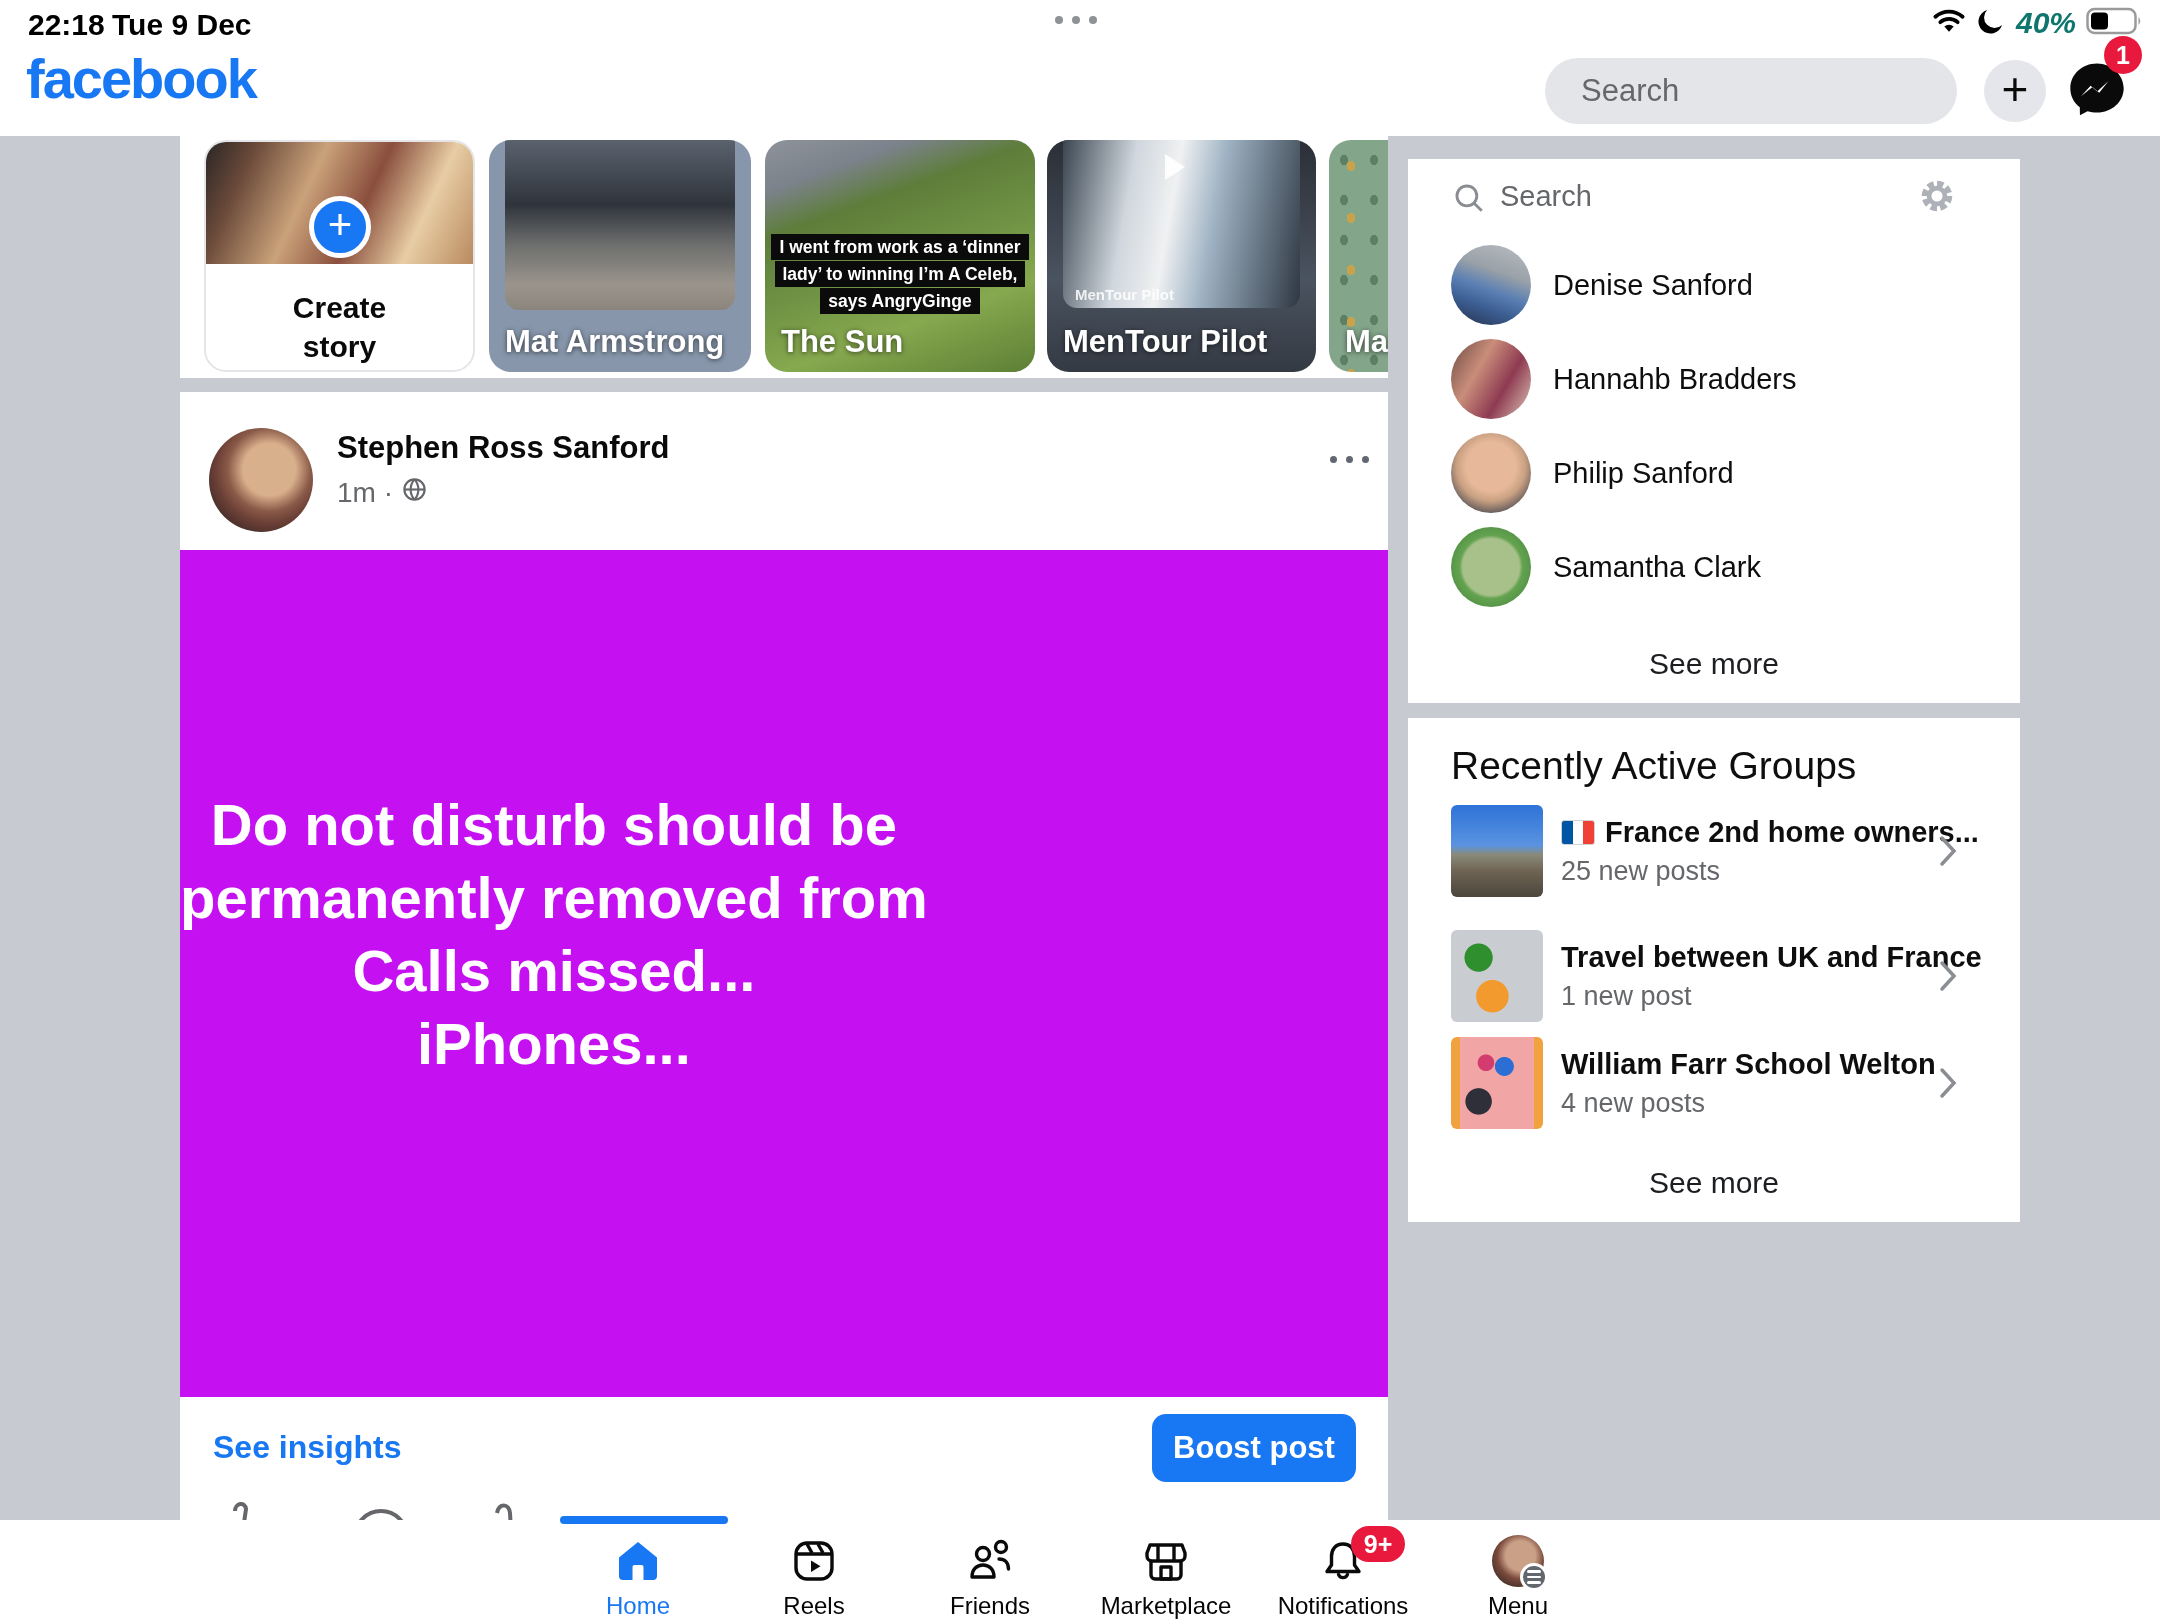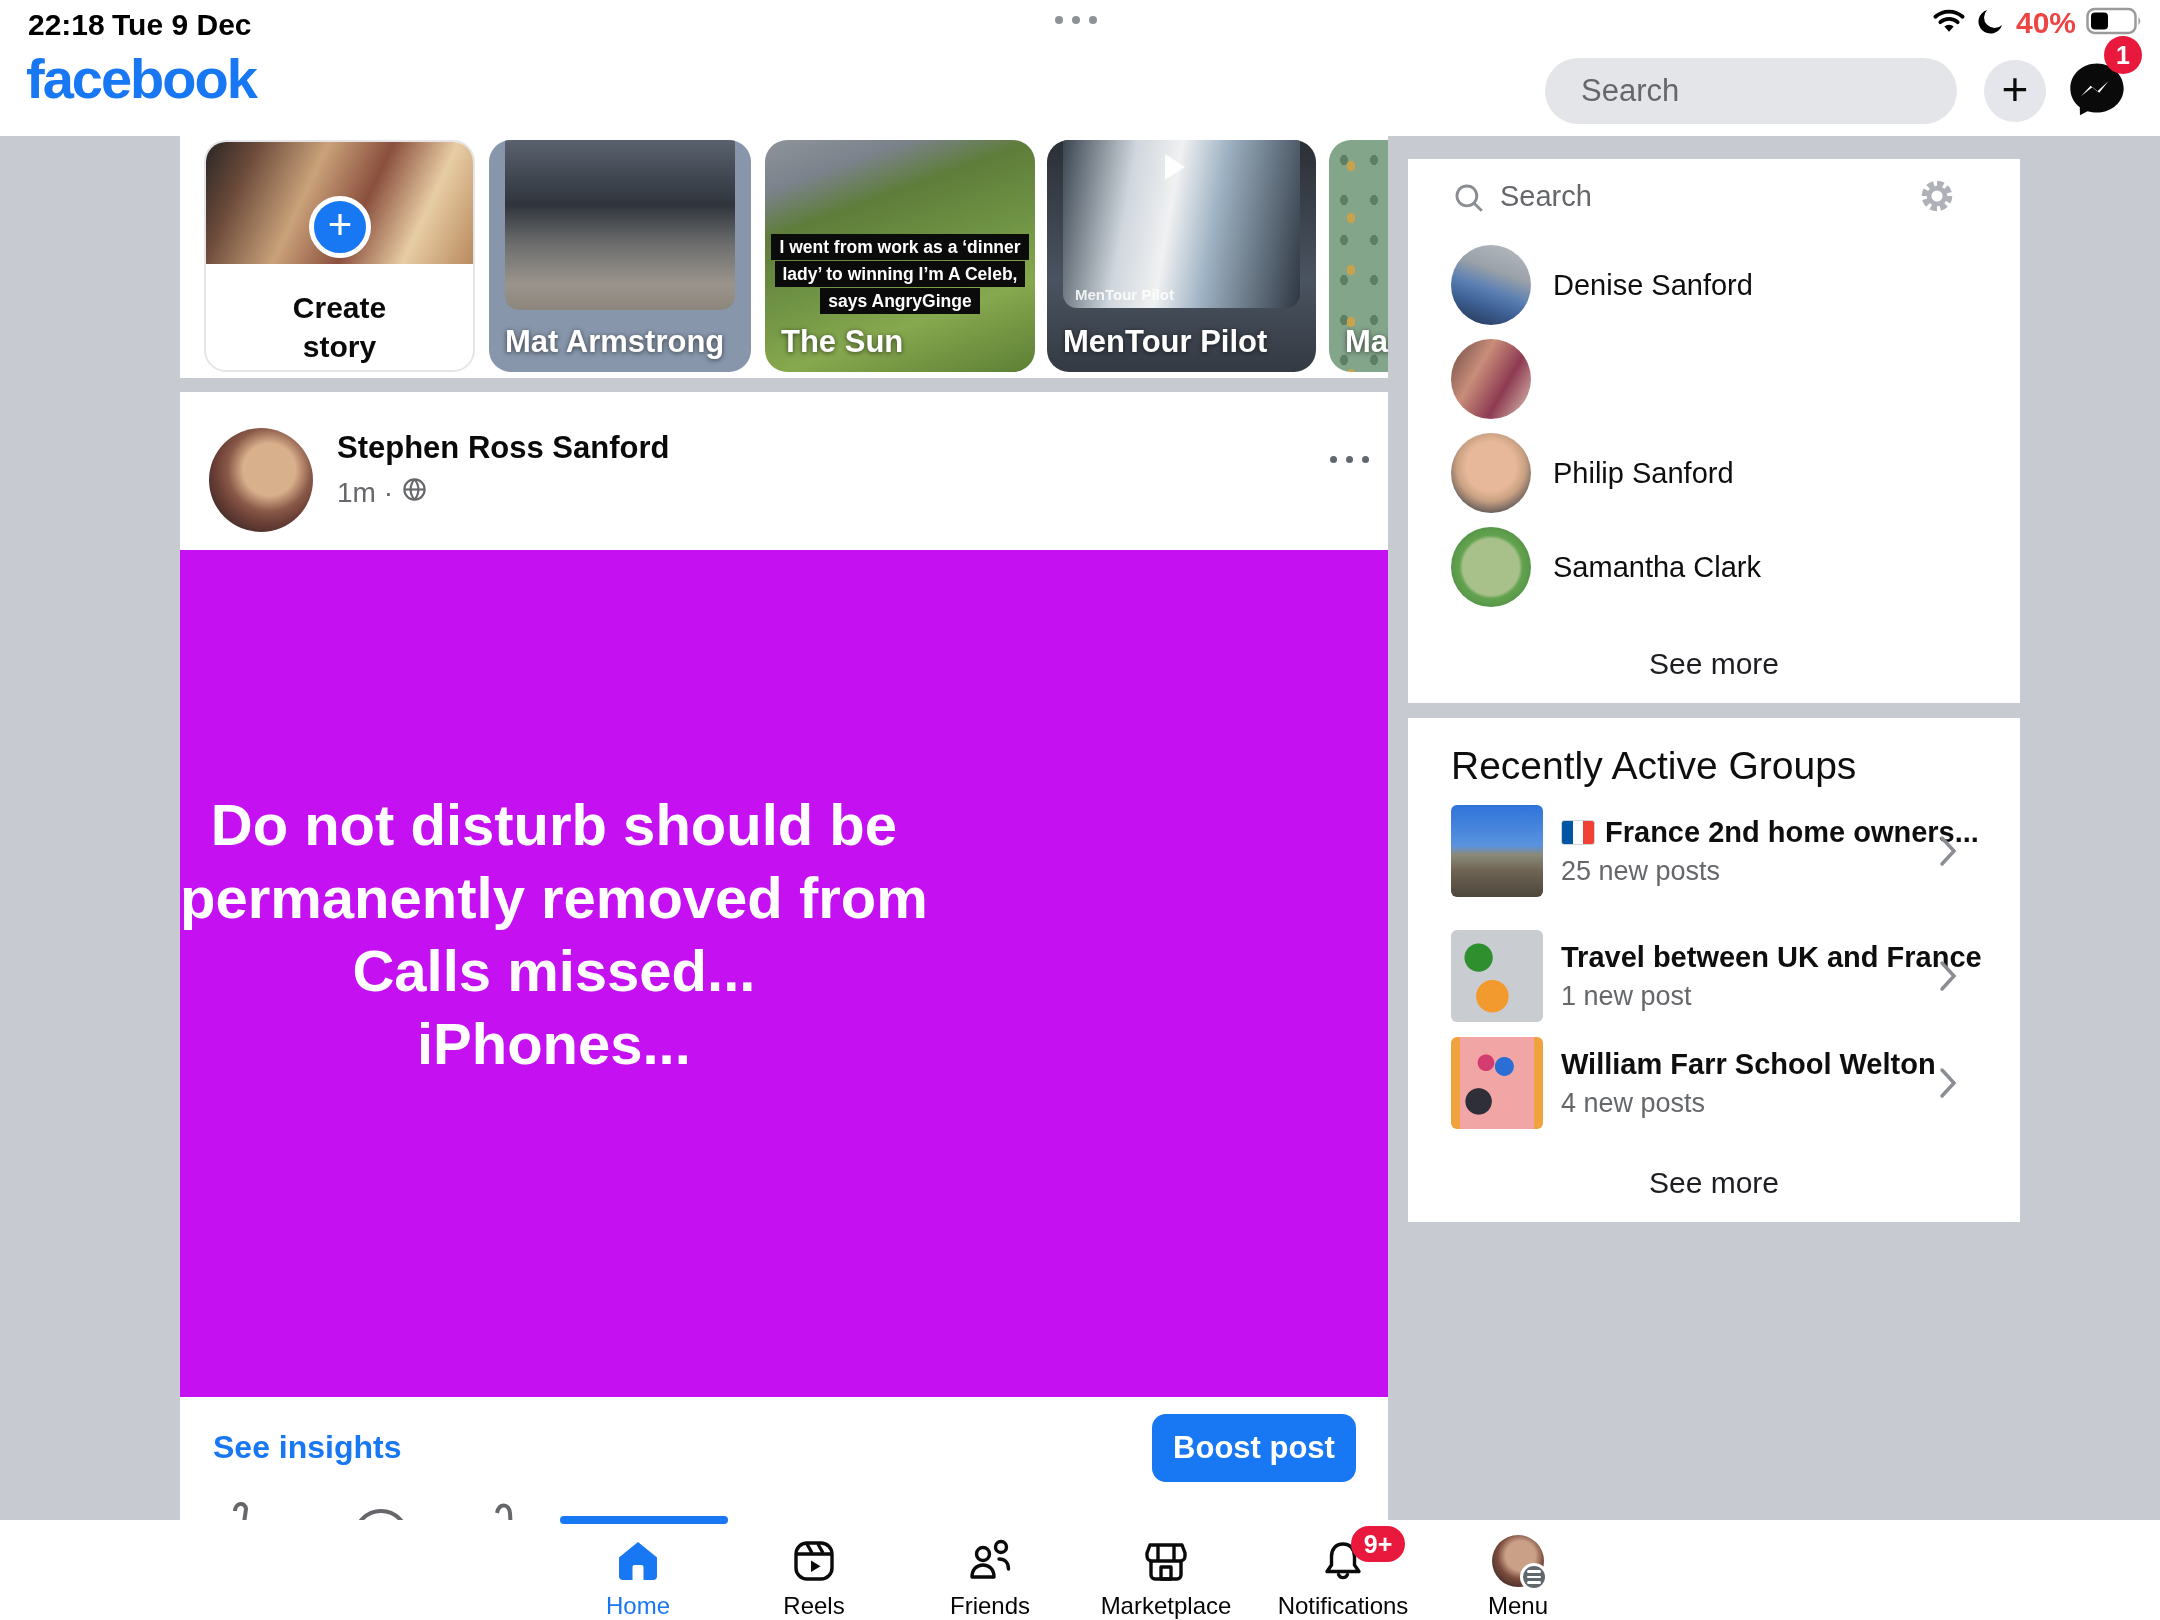--- a/index.html
+++ b/index.html
@@ -7,21 +7,21 @@
   body { font-family:"Liberation Sans", sans-serif; background:#C7CBD1; }
   #screen { position:relative; width:2160px; height:1620px; background:#C7CBD1; overflow:hidden; }
 
   
   .topchrome { position:absolute; left:0; top:0; width:2160px; height:136px; background:#fff; }
   .sb-time { position:absolute; left:28px; top:8px; font-size:30px; font-weight:700; color:#000; }
   .sb-date { position:absolute; left:112px; top:8px; font-size:30px; font-weight:600; color:#000; }
   .sb-dots { position:absolute; left:1055px; top:16px; display:flex; gap:9px; }
   .sb-dots i { width:8px; height:8px; border-radius:50%; background:#8E9196; }
   .sb-right { position:absolute; right:16px; top:6px; display:flex; align-items:center; gap:10px; }
-  .sb-batt-label { font-size:30px; font-weight:600; color:#ef4444; }
+  .sb-batt-label { font-size:30px; font-weight:600; color:#0f766e;font-style:italic; }
 
   .fb-logo { position:absolute; left:26px; top:46px; font-size:56px; font-weight:700; color:#1877F2; letter-spacing:-2px; }
   .hdr-search { position:absolute; left:1545px; top:58px; width:412px; height:66px; border-radius:33px; background:#E3E5E9; }
   .hdr-search input { width:100%; height:100%; background:transparent; border:none; outline:none;
       padding-left:36px; font-size:31px; color:#65676B; font-family:"Liberation Sans", sans-serif; }
   .hdr-search input::placeholder { color:#65676B; opacity:1; }
   .hdr-plus { position:absolute; left:1984px; top:60px; width:62px; height:62px; border-radius:50%;
       background:#E4E6EB; display:flex; align-items:center; justify-content:center;
       font-size:46px; font-weight:400; color:#0a0a0a; line-height:1; padding-bottom:4px; }
   .hdr-msgr { position:absolute; left:2066px; top:60px; width:62px; height:62px; }
@@ -274,20 +274,21 @@
         <circle cx="18" cy="18" r="7.5" fill="none" stroke="#AEB2B8" stroke-width="4.5"></circle>
       </svg>
     </span>
 
     <div class="contact-row" style="top:86px">
       <div class="cav cav-denise"></div>
       <div class="cname">Denise Sanford</div>
     </div>
     <div class="contact-row" style="top:180px">
       <div class="cav cav-hannahb"></div>
+      <div class="cname">Hannahb Bradders</div>
     </div>
     <div class="contact-row" style="top:274px">
       <div class="cav cav-philip"></div>
       <div class="cname">Philip Sanford</div>
     </div>
     <div class="contact-row" style="top:368px">
       <div class="cav cav-samantha"></div>
       <div class="cname">Samantha Clark</div>
     </div>
 

